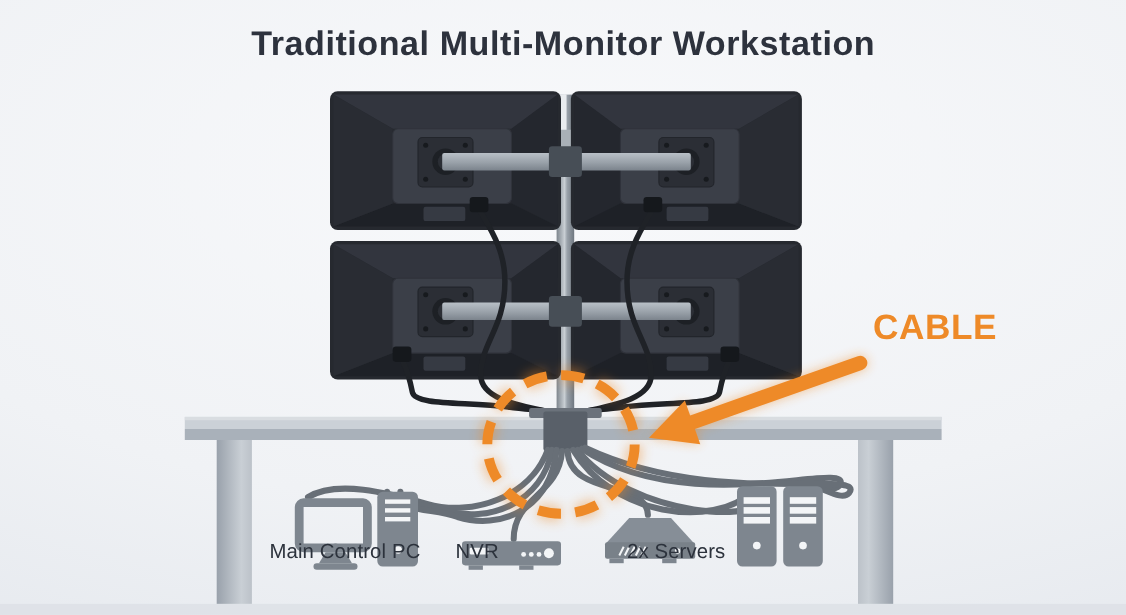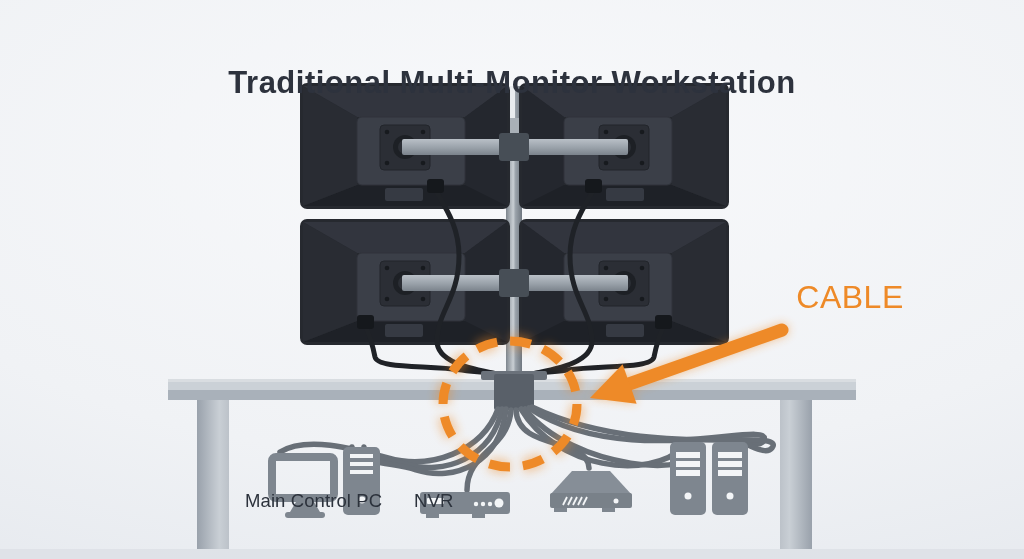--- a/index.html
+++ b/index.html
@@ -4,25 +4,25 @@
 <style>
   html,body{margin:0;padding:0;background:#dfe3e8;}
   .stage{
     position:relative;width:1024px;height:559px;overflow:hidden;
     background:radial-gradient(120% 100% at 50% 28%, #f8f9fb 0%, #f0f2f5 55%, #e2e6ec 100%);
     font-family:"Liberation Sans", sans-serif;
   }
   .stage svg{position:absolute;left:0;top:0;}
   .title{
     position:absolute;top:20px;left:0;width:100%;text-align:center;
-    font-size:31px;line-height:40px;font-weight:800;letter-spacing:.5px;color:#2d323d;margin-top:43px;
+    font-size:31px;line-height:40px;font-weight:800;letter-spacing:.5px;color:#2d323d;
   }
   .callout{
     position:absolute;left:744px;top:280px;width:212px;text-align:center;
-    font-size:32px;line-height:35px;font-weight:400;letter-spacing:.5px;color:#ee8a28;
+    font-size:32px;line-height:35px;font-weight:700;letter-spacing:.5px;color:#ee8a28;
   }
   .dev-label{
     position:absolute;top:490px;
     font-size:18.5px;font-weight:500;color:#2c323c;letter-spacing:.1px;
   }
   #lbl-pc{left:245px;width:160px;}
   #lbl-nvr{left:414px;width:100px;}
   #lbl-servers{left:570px;width:160px;}
 </style>
 </head>
@@ -193,14 +193,15 @@
   </svg>
 
   <div class="title">Traditional Multi-Monitor Workstation</div>
 
   <div class="callout">
     <span>CABLE</span><br>
   </div>
 
   <div class="dev-label" id="lbl-pc">Main Control PC</div>
   <div class="dev-label" id="lbl-nvr">NVR</div>
+  <div class="dev-label" id="lbl-servers">2x Servers</div>
 
 </div>
 
 </body></html>

